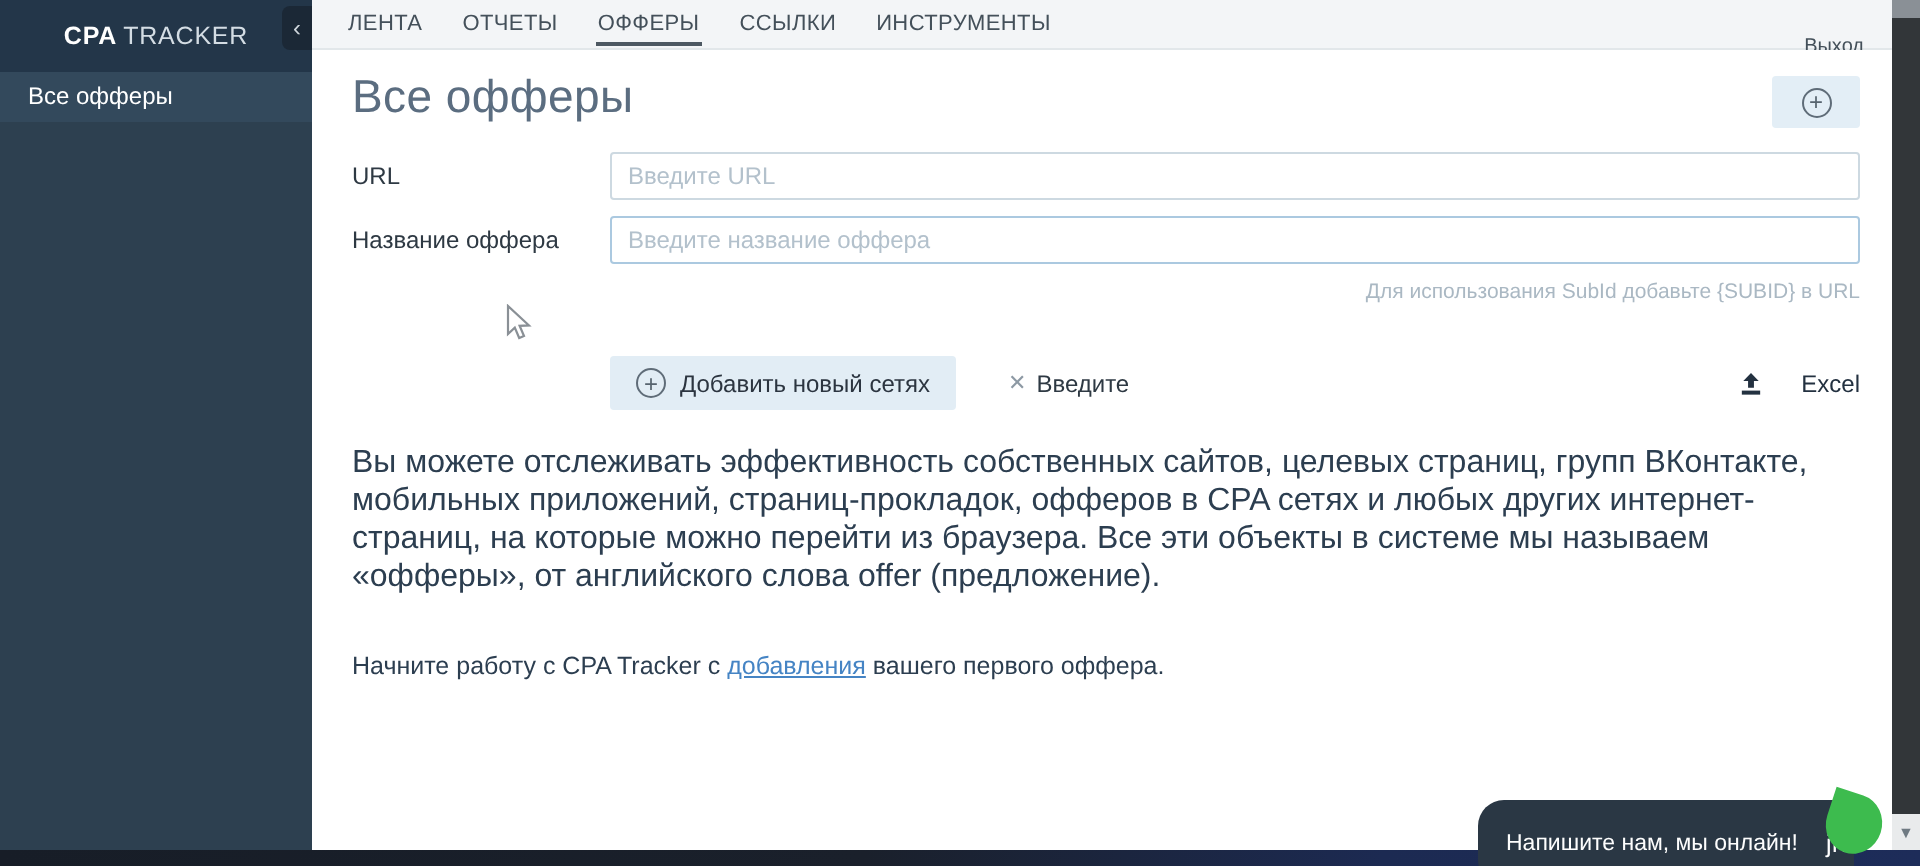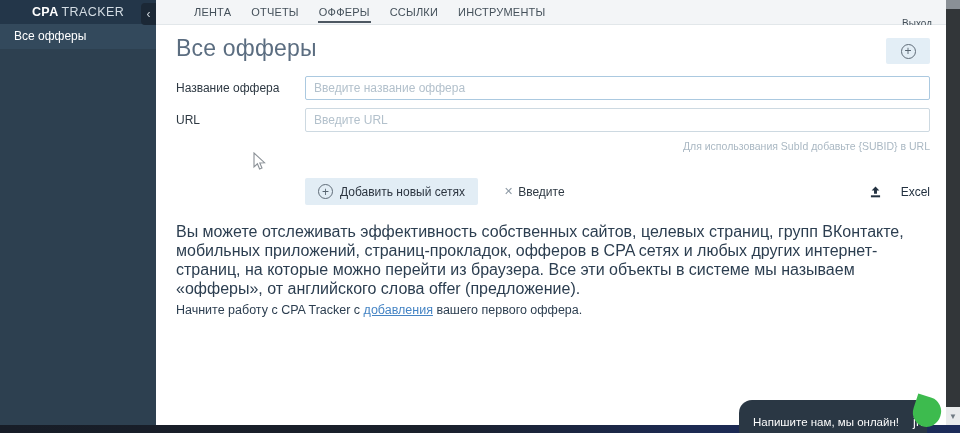--- a/index.html
+++ b/index.html
@@ -2,34 +2,34 @@
 <html><head>
 <meta charset="utf-8">
 <style>
   * { margin:0; padding:0; box-sizing:border-box; }
   html,body { width:960px; height:433px; overflow:hidden; background:#fff;
               font-family:"Liberation Sans", sans-serif; }
   .app { position:relative; width:960px; height:433px; background:#fff; overflow:hidden; }
 
   
   .sidebar { position:absolute; left:0; top:0; width:156px; height:425px; background:#2d4050; }
-  .logo-bar { position:relative; height:24px; background:#233649; display:flex; align-items:center;
+  .logo-bar { position:relative; height:36px; background:#233649; display:flex; align-items:center;
               justify-content:center; }
   .logo { color:#fff; font-size:12.5px; letter-spacing:.4px; white-space:nowrap; }
   .logo .bold { font-weight:bold; }
   .logo .light { font-weight:normal; color:#d4dde4; margin-left:3px; }
   .collapse-btn { position:absolute; right:0; top:3px; width:15px; height:22px; background:#1b2836;
                   border-radius:4px 0 0 4px; color:#cfd6dc; font-size:12px; display:flex;
                   align-items:center; justify-content:center; cursor:pointer; }
   .side-item { height:25px; line-height:25px; padding-left:14px; background:#33495c;
                color:#ffffff; font-size:12px; cursor:pointer; }
 
   
   .topnav { position:absolute; left:156px; top:0; width:790px; height:25px; background:#f3f5f7;
-            border-bottom:1px solid #e2e7ea; display:flex; align-items:stretch; padding-left:31px; }
+            border-bottom:1px solid #e2e7ea; display:flex; align-items:stretch; padding-left:11px; }
   .tab { font-size:11px; color:#44505a; display:flex; align-items:center; padding:0 7px;
          margin-right:6px; cursor:pointer; position:relative; letter-spacing:.2px; }
   .tab.active::after { content:""; position:absolute; left:6px; right:6px; bottom:1px; height:2px;
                        background:#4d5862; }
   .logout { margin-left:auto; font-size:10px; color:#44505a; display:flex; align-items:center;
             padding-right:14px; cursor:pointer;margin-top:22px; }
 
   
   .main { position:absolute; left:156px; top:25px; width:790px; height:400px; background:#fff;
           padding:10px 16px 0 20px; }
@@ -52,21 +52,21 @@
   .actions-left { margin-left:129px; display:flex; align-items:center; }
   .submit-btn { background:#e2edf5; border:none; border-radius:2px; height:27px; padding:0 13px;
                 display:flex; align-items:center; gap:7px; font-size:12px; color:#2c3540;
                 font-family:"Liberation Sans",sans-serif; cursor:pointer; }
   .cancel-btn { display:flex; align-items:center; gap:5px; margin-left:26px; font-size:12px;
                 color:#2e3943; cursor:pointer; }
   .x-icon { color:#8d99a4; font-size:11px; }
   .excel-btn { margin-left:auto; display:flex; align-items:center; gap:20px; font-size:12px;
                color:#233140; cursor:pointer; }
   .description { margin-top:17px; font-size:16px; line-height:19px; color:#2c3e50; max-width:764px; }
-  .start-line { margin-top:5px; font-size:12.5px; color:#2c3e50; }
+  .start-line { margin-top:28px; font-size:12.5px; color:#2c3e50; }
   .start-line a { color:#4584c4; text-decoration:underline; cursor:pointer; }
 
   
   .chat-widget { position:absolute; left:739px; top:400px; width:188px; height:43px;
                  background:#2a3744; border-radius:13px 0 0 13px; display:flex; align-items:center;
                  padding:0 4px 0 14px; cursor:pointer; z-index:5; }
   .chat-text { color:#fdfdfd; font-size:11.5px; white-space:nowrap; }
   .jivo-brand { color:#ffffff; font-size:12.5px; margin-left:14px; letter-spacing:.3px; }
   .jivo-leaf { position:absolute; right:-14px; top:-3px; width:28px; height:30px; background:#3dbb4e;
                border-radius:0 55% 55% 55%; transform:rotate(18deg); }
@@ -116,26 +116,26 @@
   <div class="main">
     <div class="title-row">
       <h1 class="page-title">Все офферы</h1>
       <button class="add-btn">
         <span class="plus-circle">+</span>
       </button>
     </div>
 
     <div class="form">
       <div class="form-row">
+        <label class="form-label">URL</label>
+        <input class="form-input" type="text" placeholder="Введите URL" style="">
+      </div>
+      <div class="form-row">
         <label class="form-label">Название оффера</label>
         <input class="form-input focused" type="text" placeholder="Введите название оффера" style="">
-      </div>
-      <div class="form-row">
-        <label class="form-label">URL</label>
-        <input class="form-input" type="text" placeholder="Введите URL" style="">
       </div>
       <div class="hint">Для использования SubId добавьте {SUBID} в URL</div>
 
       <div class="actions-row">
         <div class="actions-left">
           <button class="submit-btn">
             <span class="plus-circle">+</span>
             <span>Добавить новый сетях</span>
           </button>
           <div class="cancel-btn">

